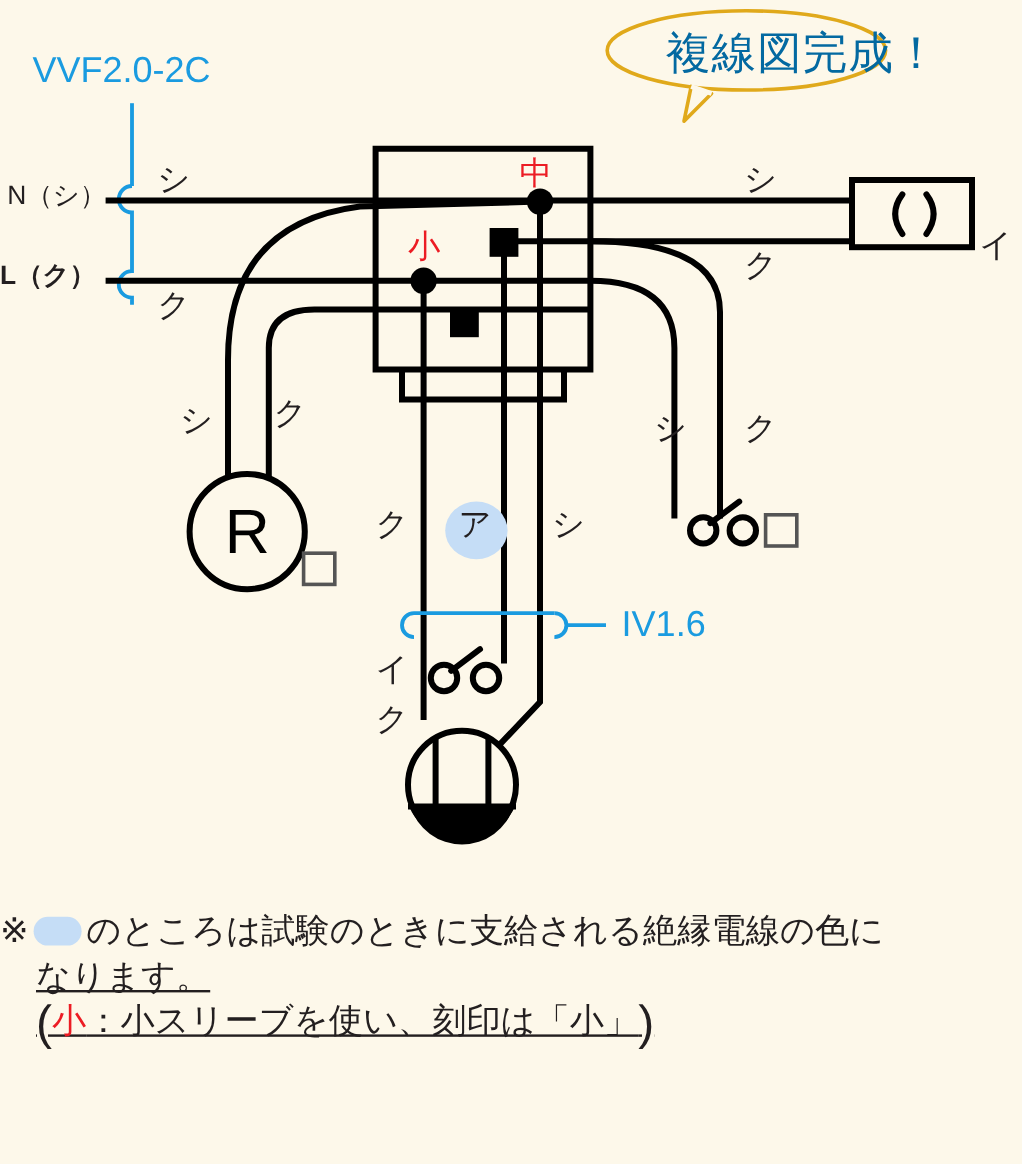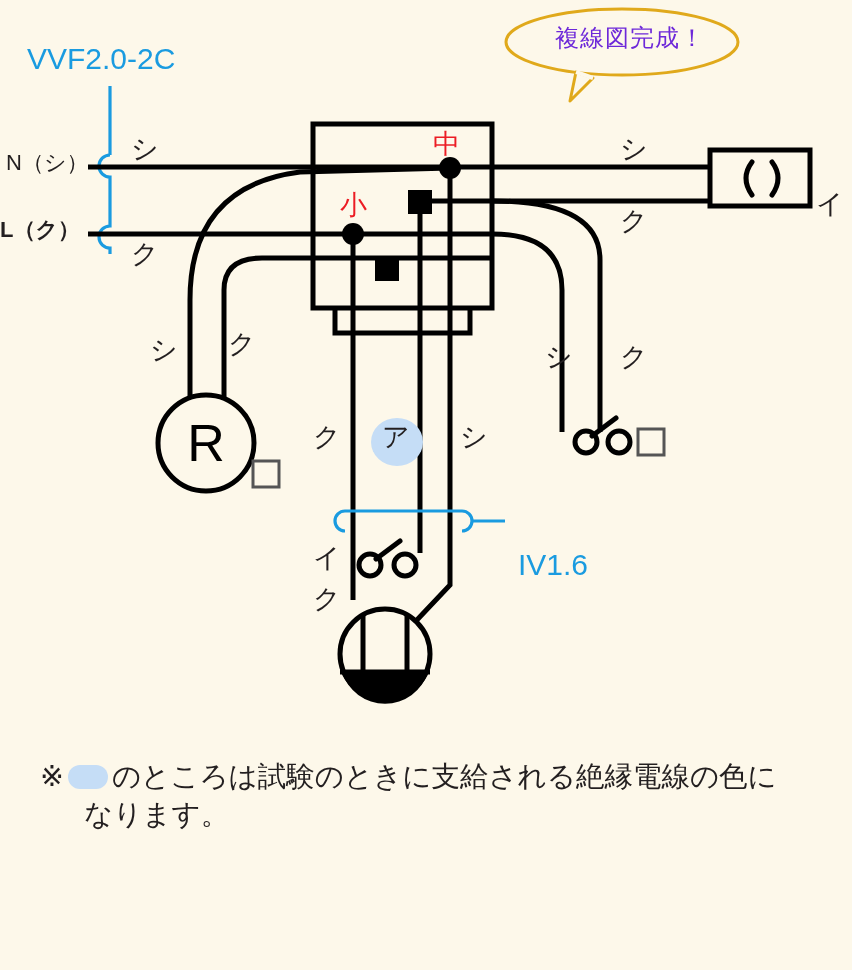--- a/index.html
+++ b/index.html
@@ -17,33 +17,33 @@
     font-family:"Liberation Sans","DejaVu Sans",sans-serif;
     color:#231f20;
     white-space:nowrap;
     line-height:1;
   }
   .lbl-term{font-size:22px;}
   .lbl-kana{font-size:27px;}
   .red{color:#ec1c24;font-size:27px;}
   .lbl-cable{font-size:30px;color:#1a9be0;}
   .bubble-text{
-    font-size:24px;color:#6d28d9;letter-spacing:1px;
+    font-size:37px;color:#0369a1;letter-spacing:1px;
   }
   .hl{
     position:absolute;
     background:#c5ddf6;
     border-radius:50%;
   }
   .notes{
     position:absolute;left:0;top:758px;width:852px;
     font-size:28.5px;color:#231f20;line-height:1.32;
   }
-  .notes div{white-space:nowrap;margin-left:40px;}
-  .notes .indent{padding-left:44px;}
+  .notes div{white-space:nowrap;}
+  .notes .indent{padding-left:30px;text-decoration:underline;}
   .swatch{
     display:inline-block;width:40px;height:24px;
     background:#c5ddf6;border-radius:12px;vertical-align:-3px;
     margin:0 4px;
   }
   .nred{color:#ec1c24;}
   .paren{font-size:40px;vertical-align:-6px;line-height:0;}
 </style>
 </head>
 <body>
@@ -152,21 +152,21 @@
       <rect x="253" y="461" width="26" height="26"></rect>
       <rect x="638" y="429" width="26" height="26"></rect>
     </g>
 
   </svg>
 
   <div class="lbl bubble-text" style="left:555px;top:26px;">複線図完成！</div>
 
   <div class="lbl lbl-cable" style="left:27px;top:44px;">VVF2.0-2C</div>
 
-  <div class="lbl lbl-cable" style="left:518px;top:506px;margin-top:44px;">IV1.6</div>
+  <div class="lbl lbl-cable" style="left:518px;top:506px;">IV1.6</div>
 
   <div class="lbl lbl-term" style="left:6px;top:152px;">N（シ）</div>
   <div class="lbl lbl-term" style="left:0;top:219px;font-weight:bold;">L（ク）</div>
 
   <div class="lbl red" style="left:433px;top:131px;">中</div>
   <div class="lbl red" style="left:340px;top:192px;">小</div>
 
   <div class="lbl lbl-kana" style="left:131px;top:136px;">シ</div>
   <div class="lbl lbl-kana" style="left:131px;top:241px;">ク</div>
 
@@ -191,15 +191,18 @@
   <div class="lbl lbl-kana" style="left:313px;top:545px;">イ</div>
   <div class="lbl lbl-kana" style="left:313px;top:586px;">ク</div>
 
   <div class="notes">
     <div>
       <span>※</span><span class="swatch"></span><span>のところは試験のときに支給される絶縁電線の色に</span>
     </div>
     <div class="indent">
       <span>なります。</span>
     </div>
+    <div class="indent">
+      <span class="paren">(</span><span class="nred">小</span><span>：小スリーブを使い、刻印は「小」</span><span class="paren">)</span>
+    </div>
   </div>
 
 </div>
 
 </body></html>

